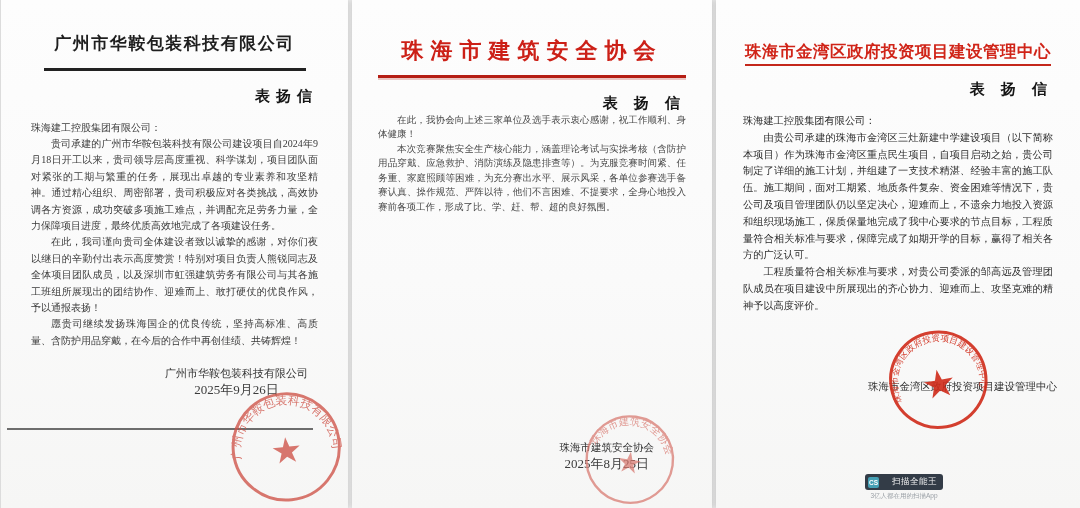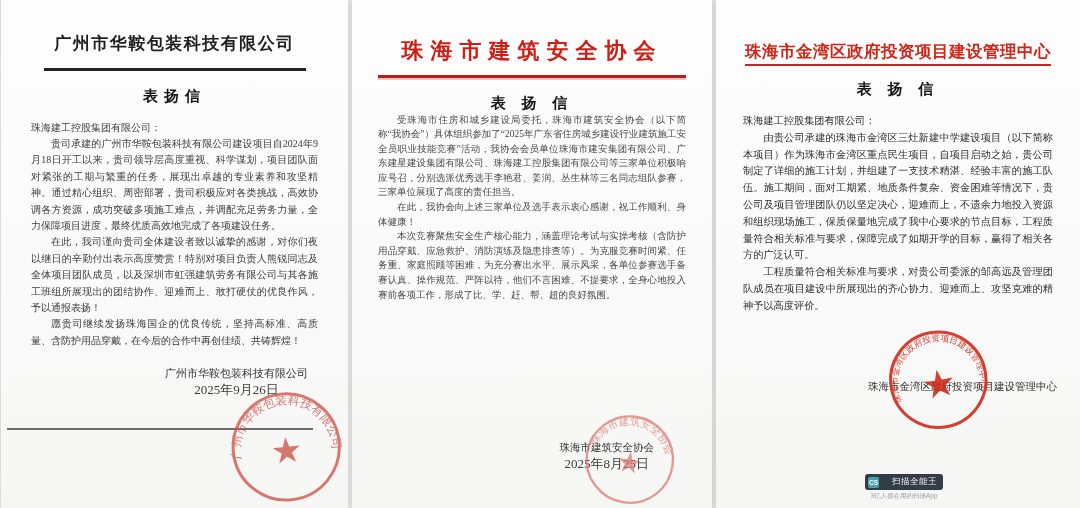--- a/index.html
+++ b/index.html
@@ -22,21 +22,21 @@
   .page3{left:716px;width:364px;padding:40px 27px 8px 27px;}
 
   .hdr{margin:0;text-align:center;white-space:nowrap;}
   .hdr-1{font-size:17px;font-weight:700;color:#1f1f1f;letter-spacing:1.5px;line-height:24px;}
   .rule-1{height:2.5px;background:#222;width:262px;margin:12px auto 0 auto;}
   .hdr-2{font-size:22px;font-weight:700;color:#cc2017;letter-spacing:7px;line-height:30px;}
   .rule-2{height:2.5px;background:#b51e14;width:100%;margin:9px auto 0 auto;box-shadow:0 2px 0 rgba(181,30,20,.25);}
   .hdr3-wrap{text-align:center;}
   .hdr-3{display:inline-block;font-size:16.5px;font-weight:700;color:#d02418;letter-spacing:.5px;line-height:22px;border-bottom:2px solid #c4271b;padding-bottom:2px;}
 
-  .title{margin:16px 0 0 0;text-align:center;font-size:15px;font-weight:700;color:#161616;letter-spacing:6px;font-family:Liberation Serif, serif;}
+  .title{margin:16px 0 0 0;text-align:right;font-size:15px;font-weight:700;color:#161616;letter-spacing:6px;font-family:Liberation Sans, sans-serif;}
   .title-3{margin-top:14px;}
   .salutation{margin:14px 0 0 0;font-family:"Liberation Serif", serif;}
   .para{margin:0;text-indent:2em;text-align:justify;font-family:"Liberation Serif", serif;}
 
   .body-1{font-size:10px;line-height:16.4px;color:#3a3a3a;}
   .body-2{font-size:9.5px;line-height:14.6px;color:#474747;}
   .body-3{font-size:10.2px;line-height:16.8px;color:#2c2c2c;}
 
   .sign{position:absolute;text-align:center;font-family:"Liberation Serif", serif;}
   .sign .sig-name{font-size:11px;color:#333;white-space:nowrap;}
@@ -88,21 +88,20 @@
         </defs>
       <text font-size="12" fill="currentColor"><textPath href="#arc-0" startOffset="50%" text-anchor="middle">广州市华鞍包装科技有限公司</textPath></text>
     </svg>
   </section>
 
   <section class="page page2">
     <h1 class="hdr hdr-2">珠海市建筑安全协会</h1>
     <div class="rule-2"></div>
     <h2 class="title">表 扬 信</h2>
     <div class="body-2">
-      <p class="para">受珠海市住房和城乡建设局委托，珠海市建筑安全协会（以下简称“我协会”）具体组织参加了“2025年广东省住房城乡建设行业建筑施工安全员职业技能竞赛”活动，我协会会员单位珠海市建安集团有限公司、广东建星建设集团有限公司、珠海建工控股集团有限公司等三家单位积极响应号召，分别选派优秀选手李艳君、姜润、丛生林等三名同志组队参赛，三家单位展现了高度的责任担当。</p>
       <p class="para">在此，我协会向上述三家单位及选手表示衷心感谢，祝工作顺利、身体健康！</p>
       <p class="para">本次竞赛聚焦安全生产核心能力，涵盖理论考试与实操考核（含防护用品穿戴、应急救护、消防演练及隐患排查等）。为克服竞赛时间紧、任务重、家庭照顾等困难，为充分赛出水平、展示风采，各单位参赛选手备赛认真、操作规范、严阵以待，他们不言困难、不提要求，全身心地投入赛前各项工作，形成了比、学、赶、帮、超的良好氛围。</p>
     </div>
     <div class="sign sign-2">
       <div class="sig-name">珠海市建筑安全协会</div>
       <div class="sig-date">2025年8月25日</div>
     </div>
     <svg class="stamp stamp-2" viewBox="0 0 120 120">
       <circle cx="60" cy="62" r="54" fill="none" stroke="currentColor" stroke-width="3"></circle>
       <text x="60" y="78" text-anchor="middle" font-size="36" fill="currentColor">★</text>

